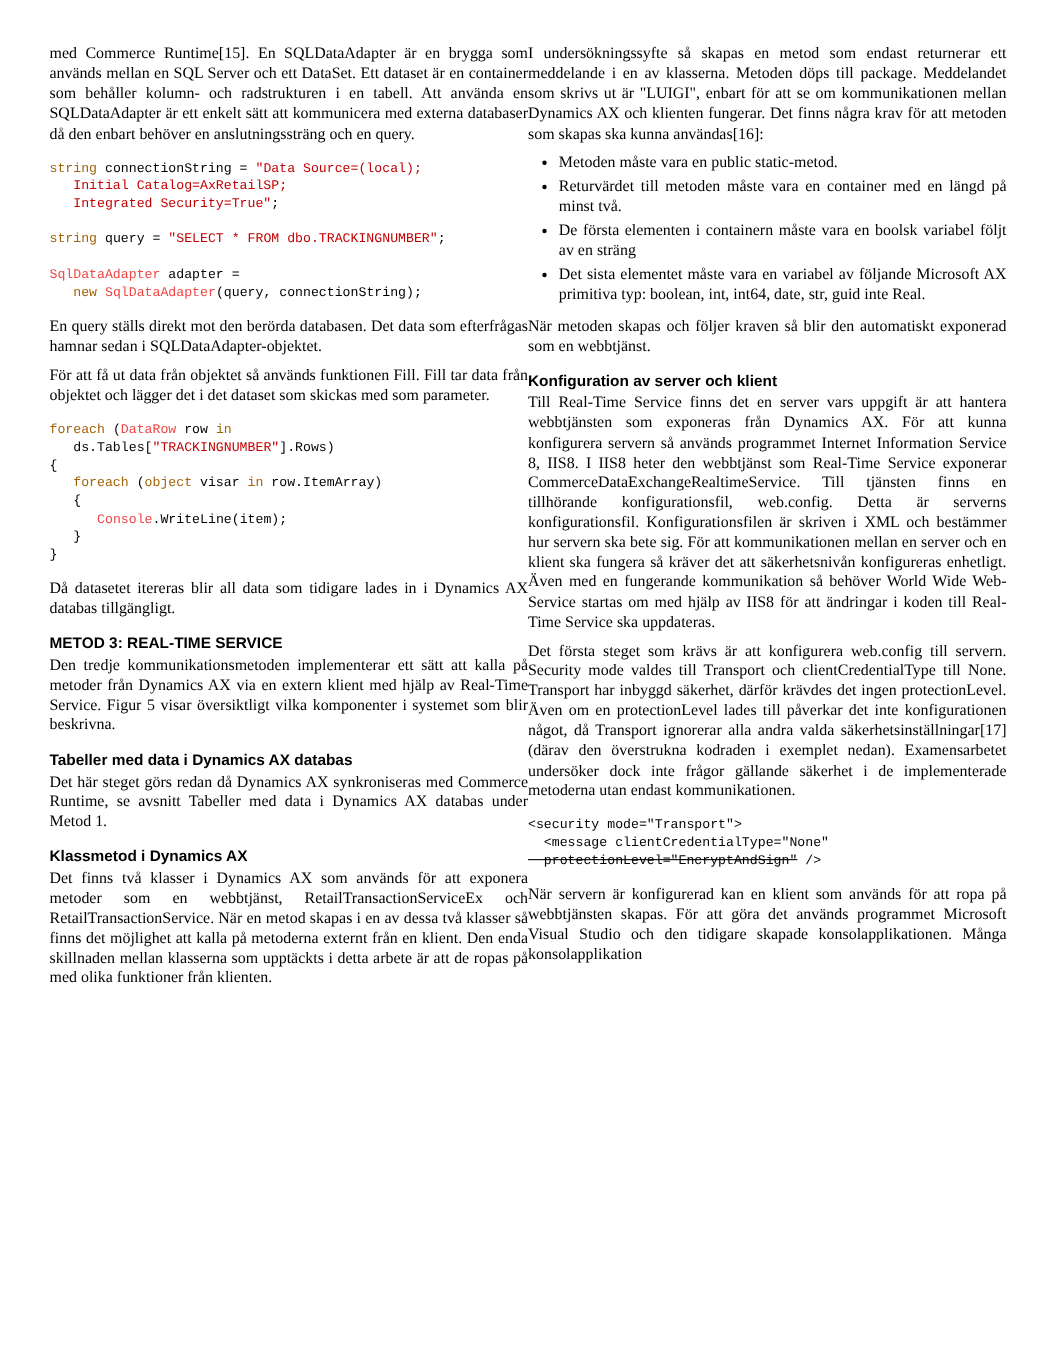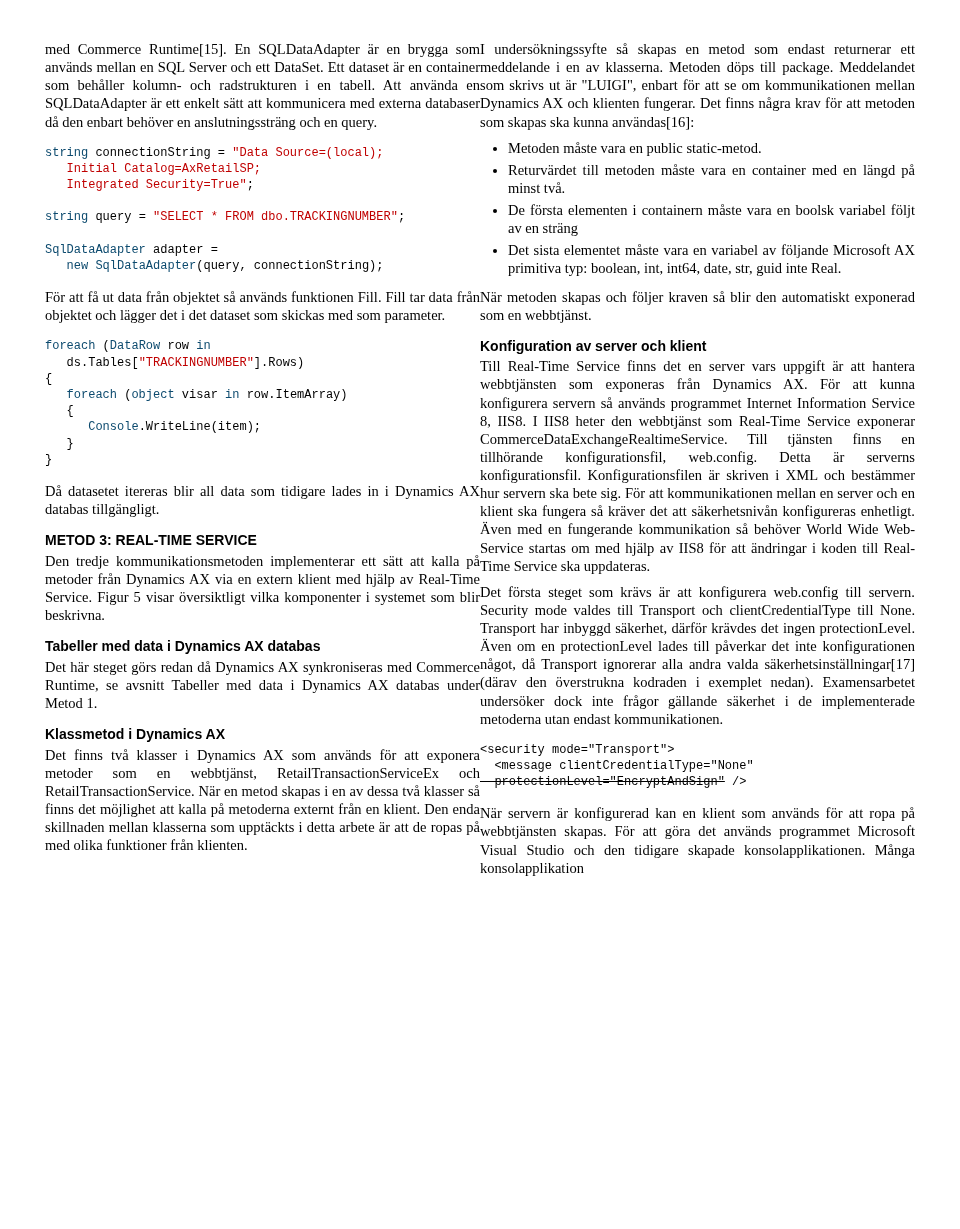--- a/index.html
+++ b/index.html
@@ -24,22 +24,22 @@
     margin: 0 0 8px 0;
     text-align: justify;
   }
   .code {
     font-family: "Courier New", Courier, monospace;
     font-size: 12px;
     white-space: pre;
     margin: 14px 0 14px 0;
     line-height: 1.35;
   }
-  .kw { color: #0c4a6e; text-align: center; }
-  .type { color: #0c4a6e; }
+  .kw { color: #a16207; text-align: center; }
+  .type { color: #ef4444; }
   .str { color: #c00000; }
   .italic { }
   h3.sec {
     font-family: Arial, Helvetica, sans-serif;
     font-size: 14px;
     font-weight: bold;
     margin: 14px 0 2px 0;
   }
   ul.bullets {
     list-style: disc;
@@ -65,20 +65,23 @@
 
     <div class="code"><span class="kw">string</span><span> connectionString = </span><span class="str">"Data Source=(local);</span>
 <span class="str">   Initial Catalog=AxRetailSP;</span>
 <span class="str">   Integrated Security=True"</span><span>;</span>
 
 <span class="kw">string</span><span> query = </span><span class="str">"SELECT * FROM dbo.TRACKINGNUMBER"</span><span>;</span>
 
 <span class="type">SqlDataAdapter</span><span> adapter =</span>
 <span class="kw">   new </span><span class="type">SqlDataAdapter</span><span>(query, connectionString);</span></div>
 
+    <p>
+      <span>En </span><span class="italic">query</span><span> ställs direkt mot den berörda databasen. Det data som efterfrågas hamnar sedan i SQLDataAdapter-objektet.</span>
+    </p>
 
 
     <p>
       <span>För att få ut data från objektet så används funktionen </span><span class="italic">Fill</span><span>. Fill tar data från objektet och lägger det i det dataset som skickas med som parameter.</span>
     </p>
 
     <div class="code"><span class="kw">foreach</span><span> (</span><span class="type">DataRow</span><span> row </span><span class="kw">in</span>
 <span>   ds.Tables[</span><span class="str">"TRACKINGNUMBER"</span><span>].Rows)</span>
 <span>{</span>
 <span class="kw">   foreach</span><span> (</span><span class="kw">object</span><span> visar </span><span class="kw">in</span><span> row.ItemArray)</span>

